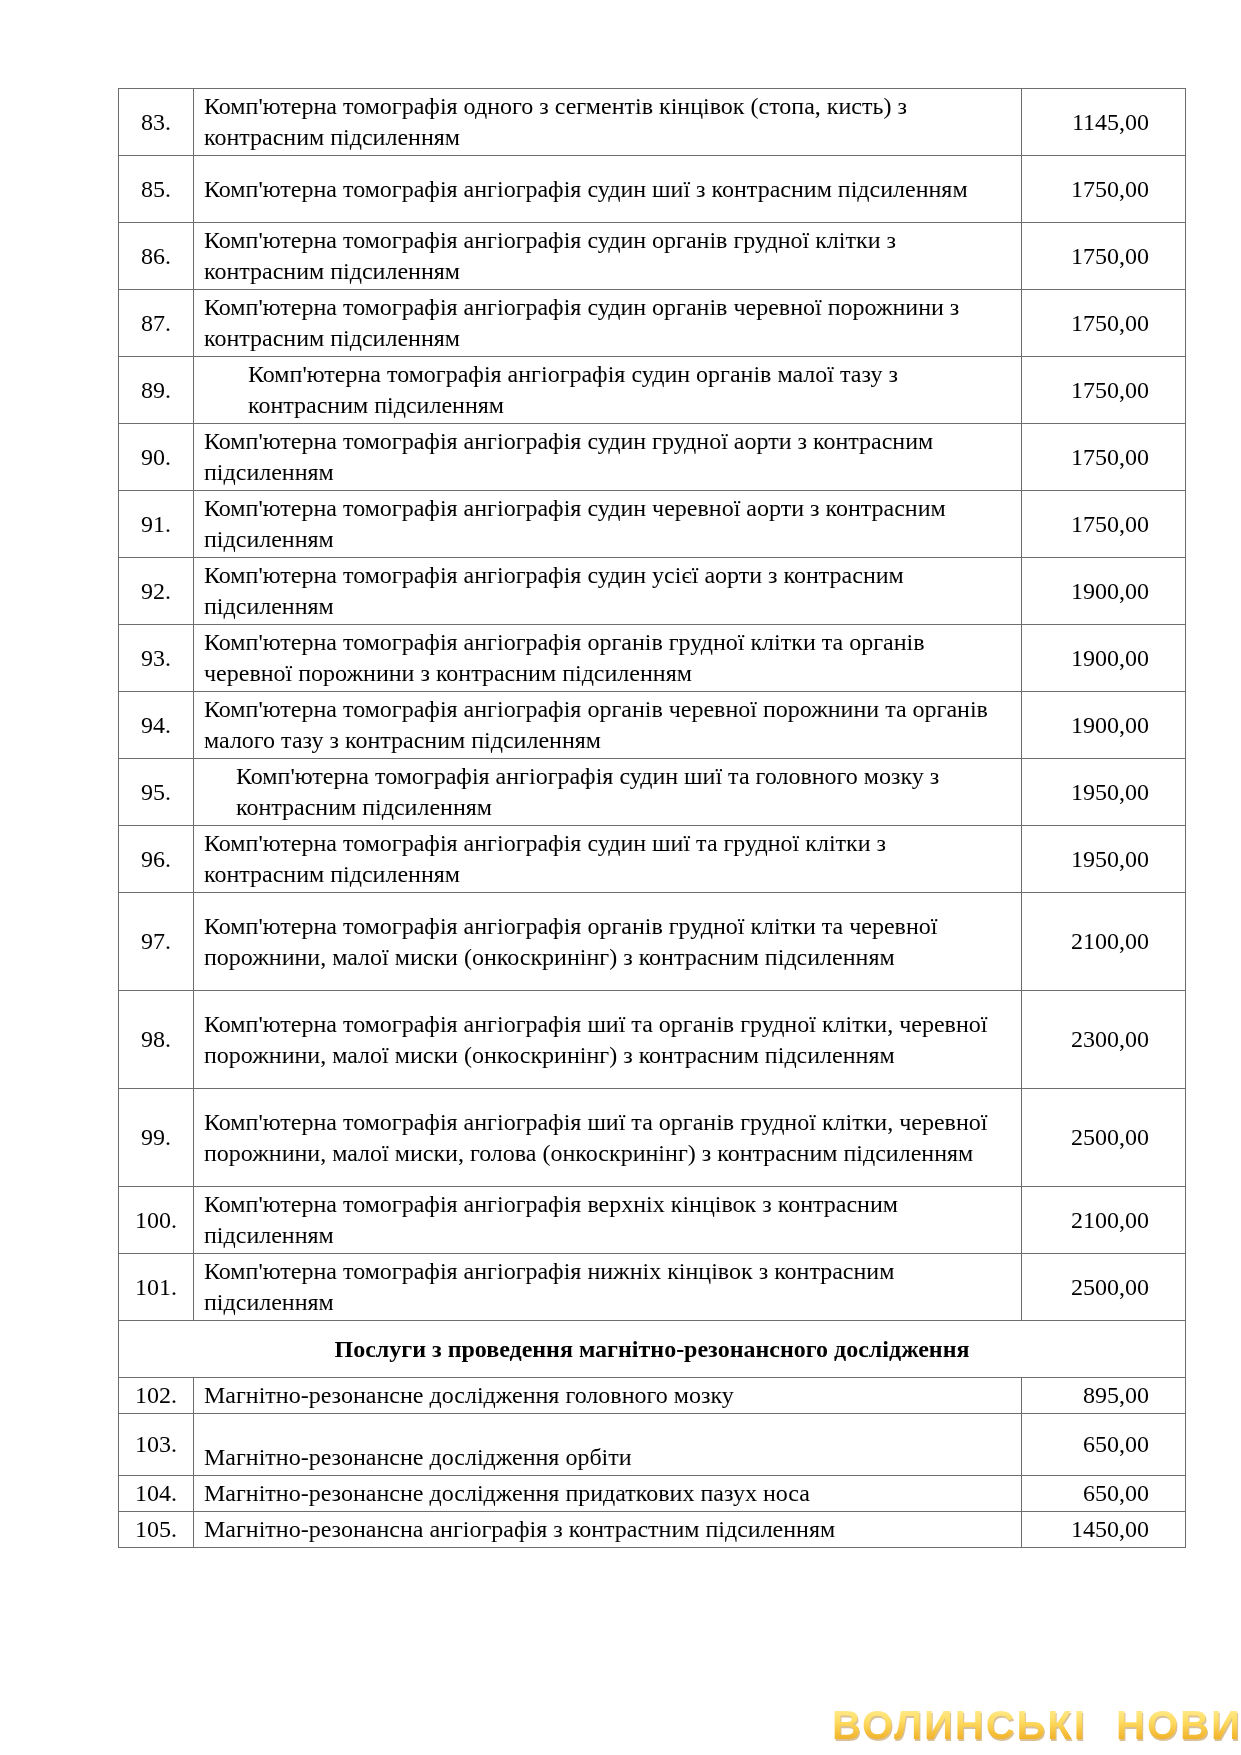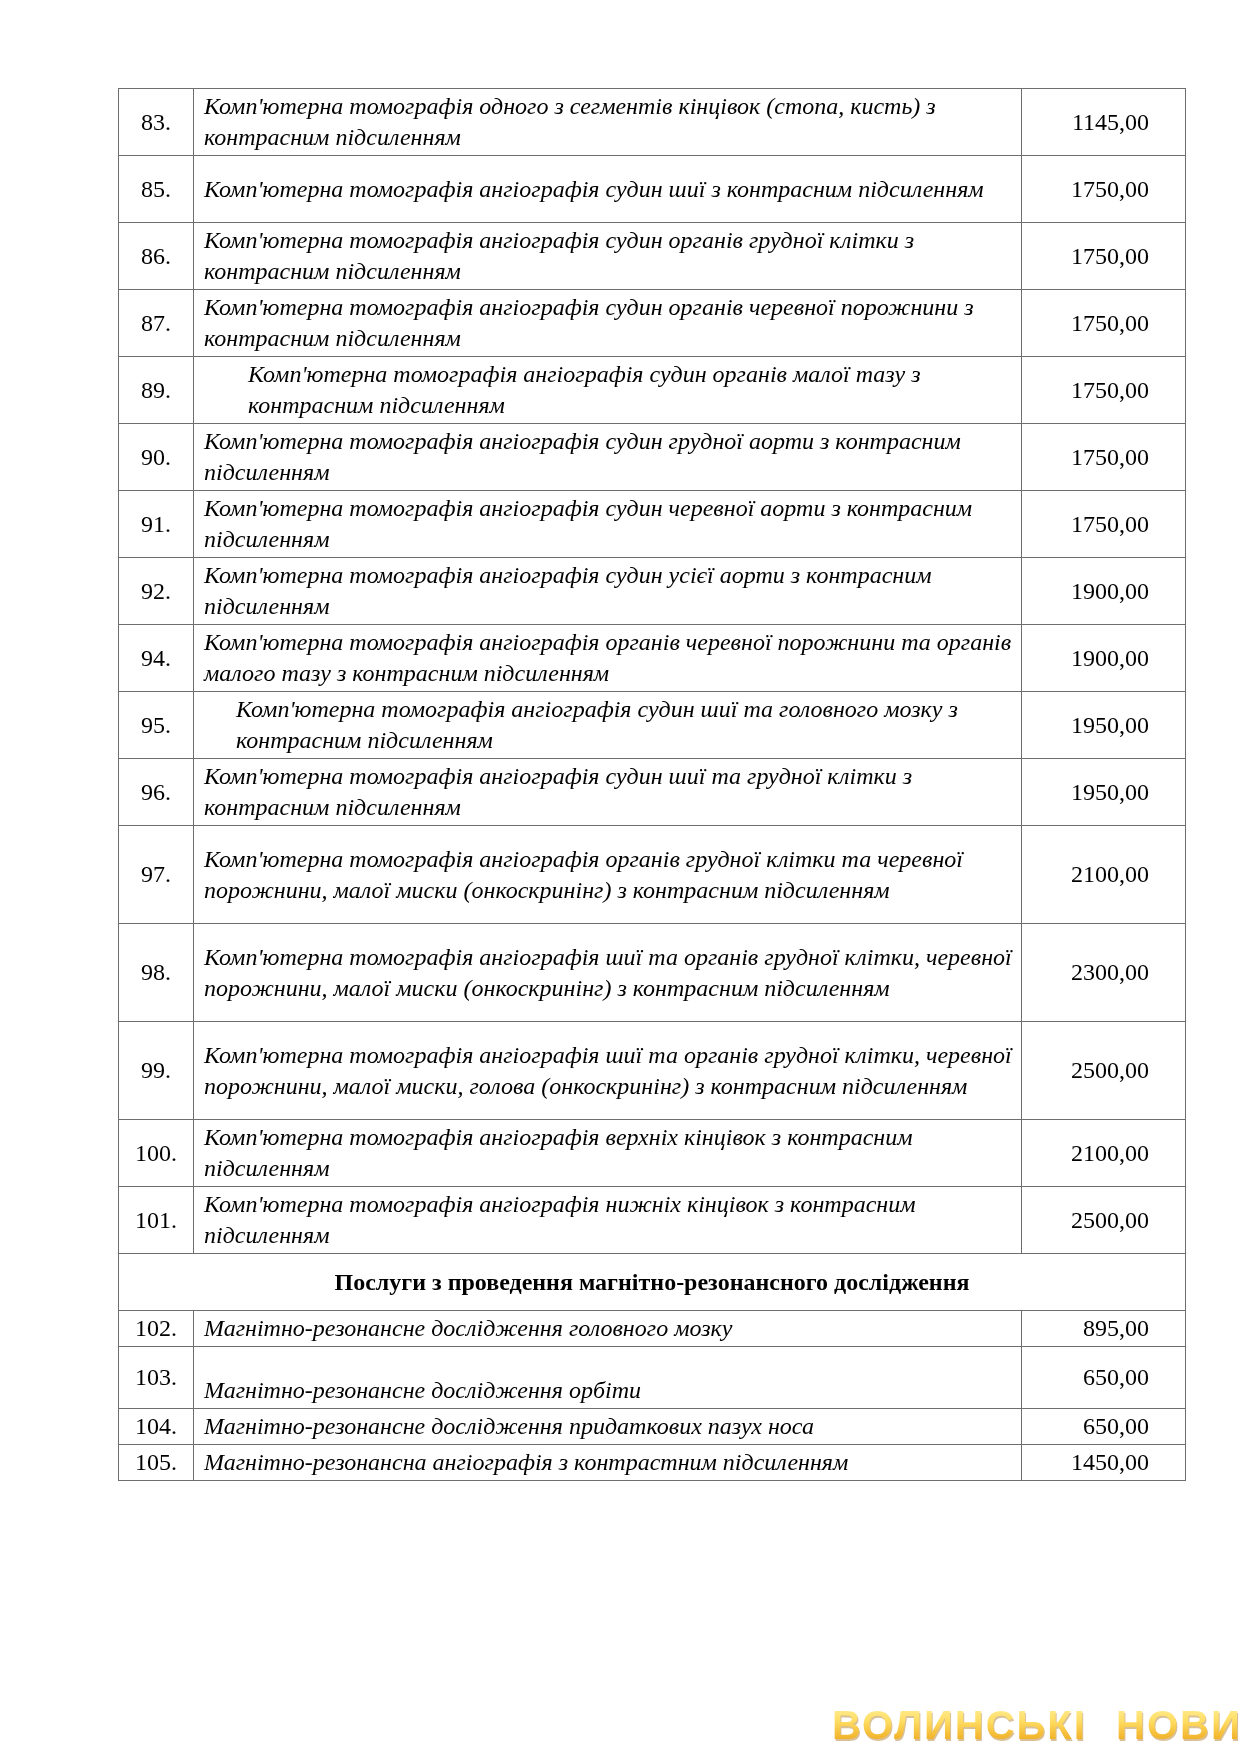--- a/index.html
+++ b/index.html
@@ -30,22 +30,21 @@
     color: #000000;
     vertical-align: middle;
     background: #ffffff;
   }
   td.num {
     text-align: center;
     padding: 2px 2px;
     border-radius: 30px;
   }
   td.service {
-    padding: 2px 8px 2px 10px;
-    font-style: italic;
+    padding: 2px 24px 2px 10px;
   }
   .svc-inner {
     display: flex;
     align-items: center;
     line-height: 31px;
   }
   td.price {
     text-align: right;
     padding: 2px 36px 2px 4px;
   }
@@ -135,20 +134,27 @@
           <td class="price">1750,00</td>
         </tr>
         <tr>
           <td class="num">92.</td>
           <td class="service">
             <div class="svc-inner" style="min-height: 62px;">Комп'ютерна томографія ангіографія судин усієї аорти з контрасним підсиленням</div>
           </td>
           <td class="price">1900,00</td>
         </tr>
         <tr>
+          <td class="num">93.</td>
+          <td class="service">
+            <div class="svc-inner" style="min-height: 62px;">Комп'ютерна томографія ангіографія органів грудної клітки та органів черевної порожнини з контрасним підсиленням</div>
+          </td>
+          <td class="price">1900,00</td>
+        </tr>
+        <tr>
           <td class="num">94.</td>
           <td class="service">
             <div class="svc-inner" style="min-height: 62px;">Комп'ютерна томографія ангіографія  органів черевної порожнини та органів малого тазу  з контрасним підсиленням</div>
           </td>
           <td class="price">1900,00</td>
         </tr>
         <tr>
           <td class="num">95.</td>
           <td class="service">
             <div class="svc-inner" style="min-height: 62px; margin-left: 32px;">Комп'ютерна томографія ангіографія судин шиї та головного мозку з контрасним підсиленням</div>

